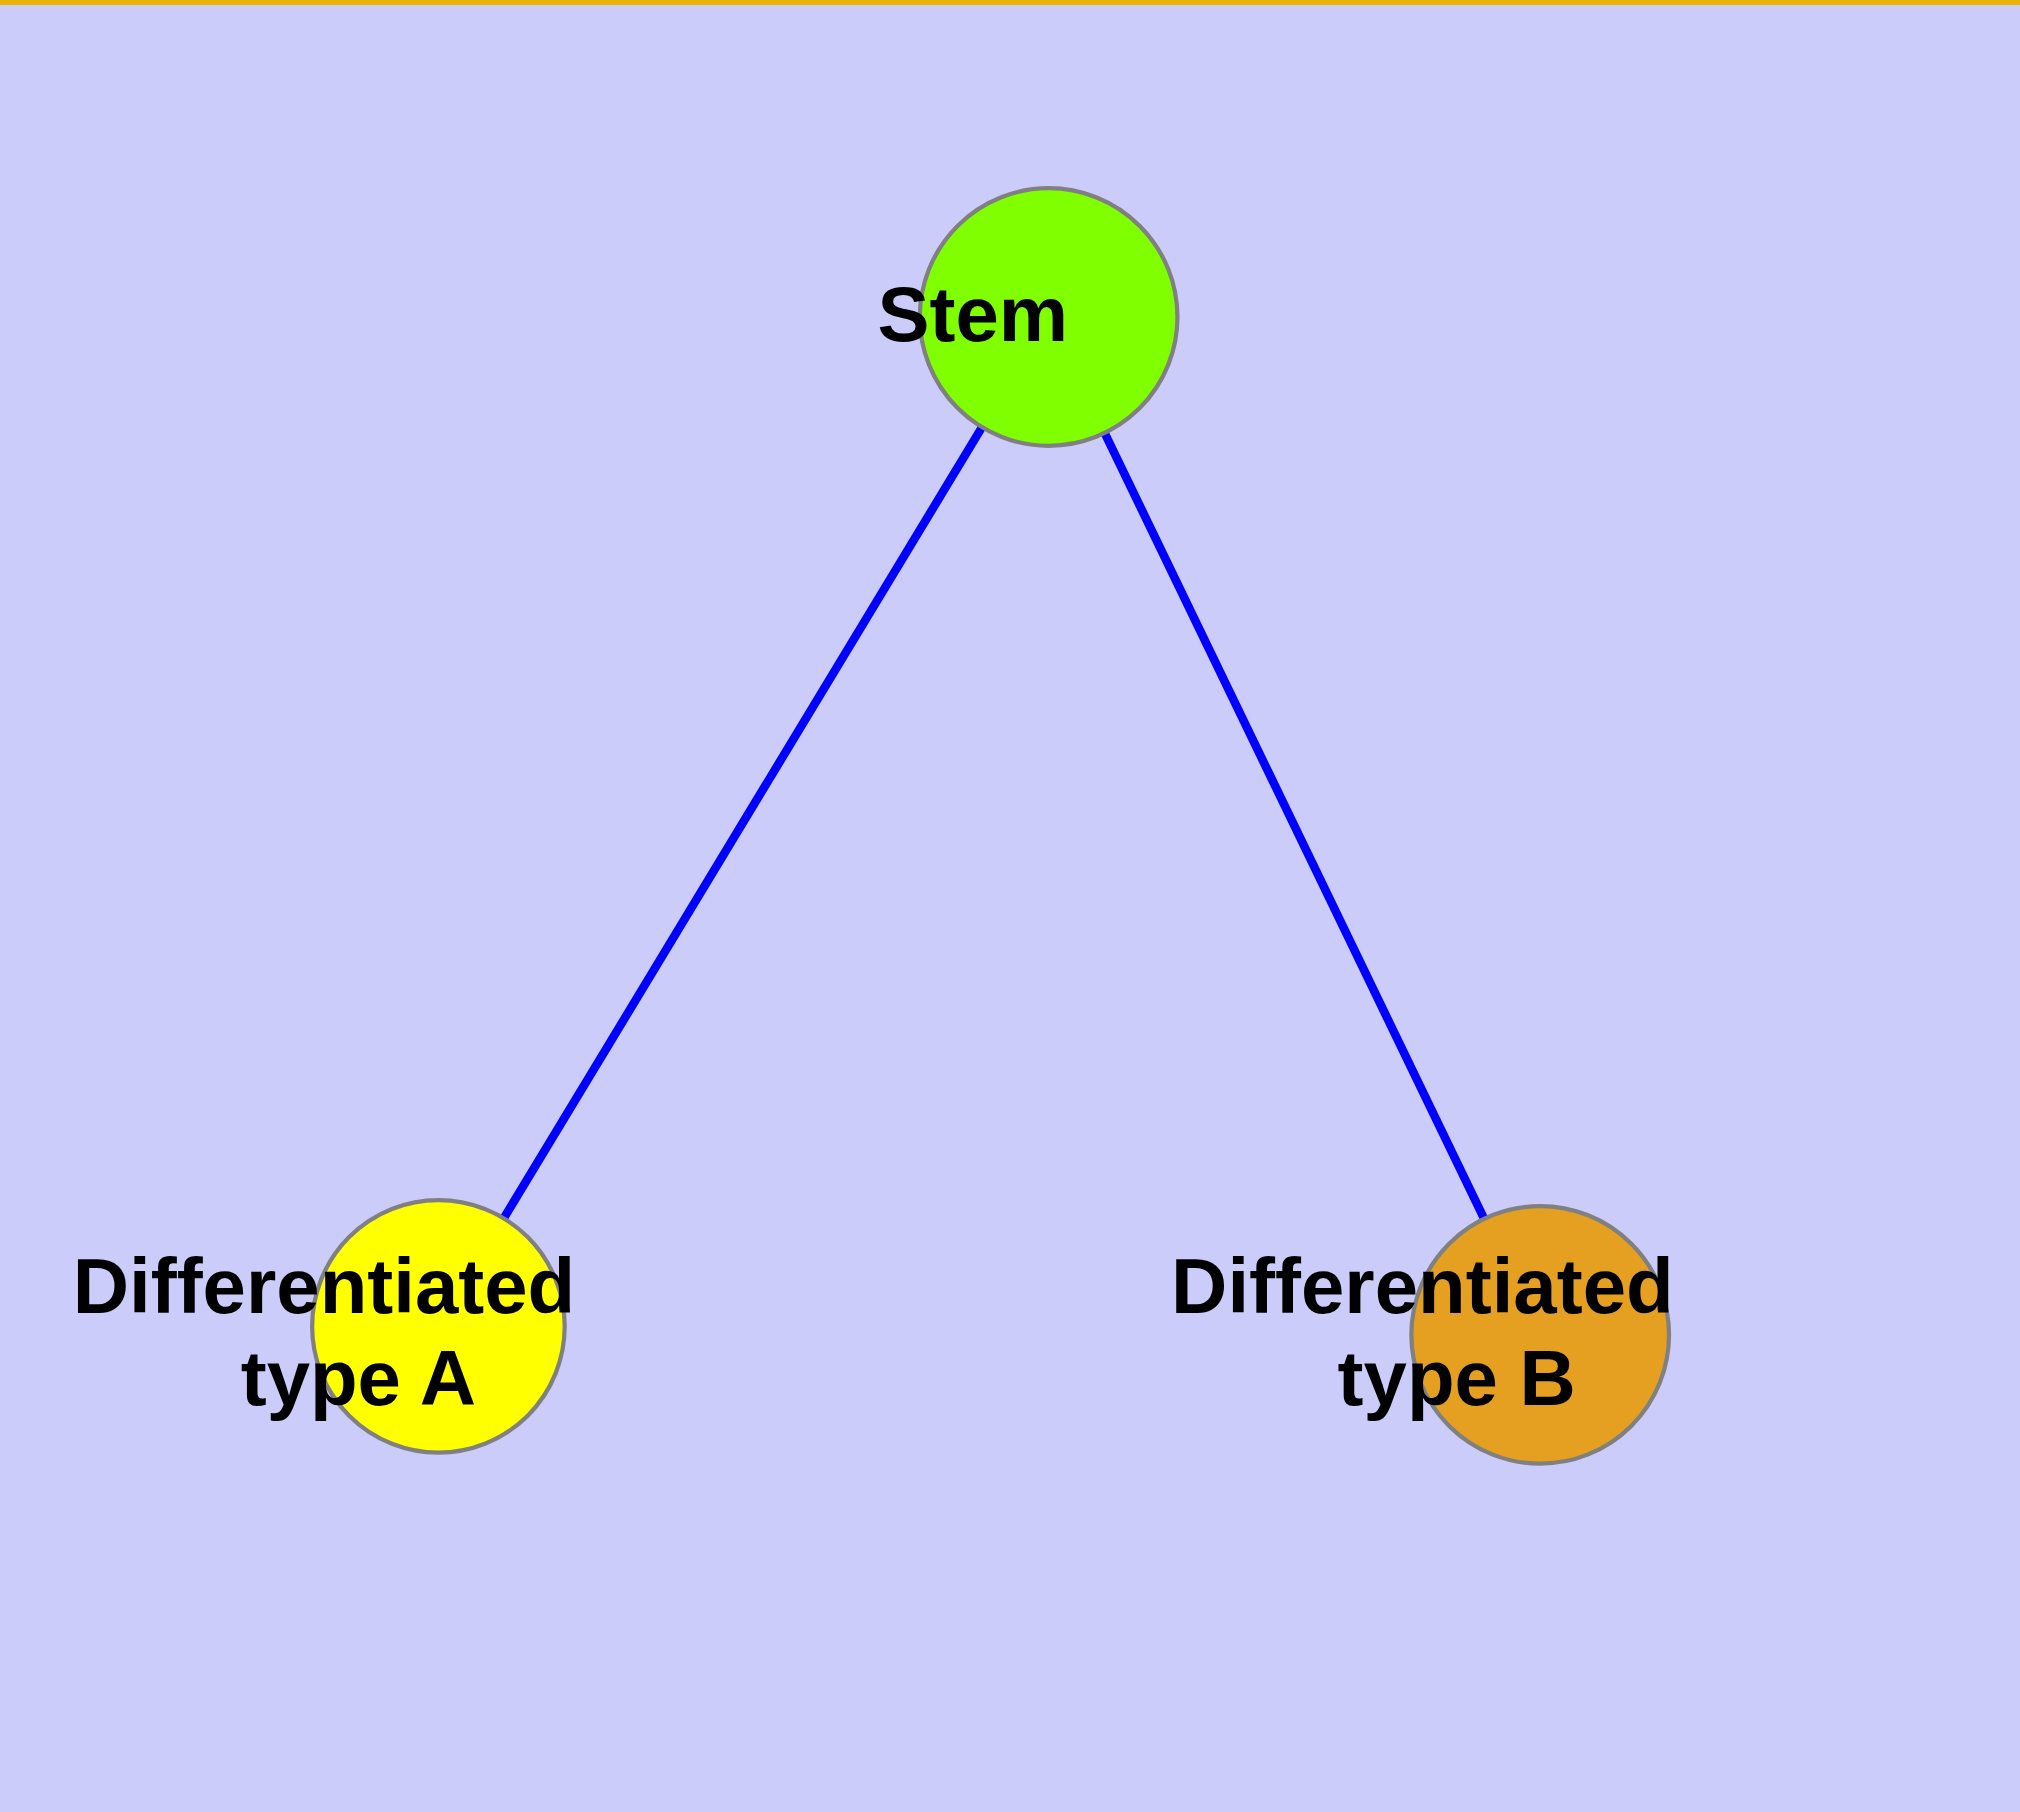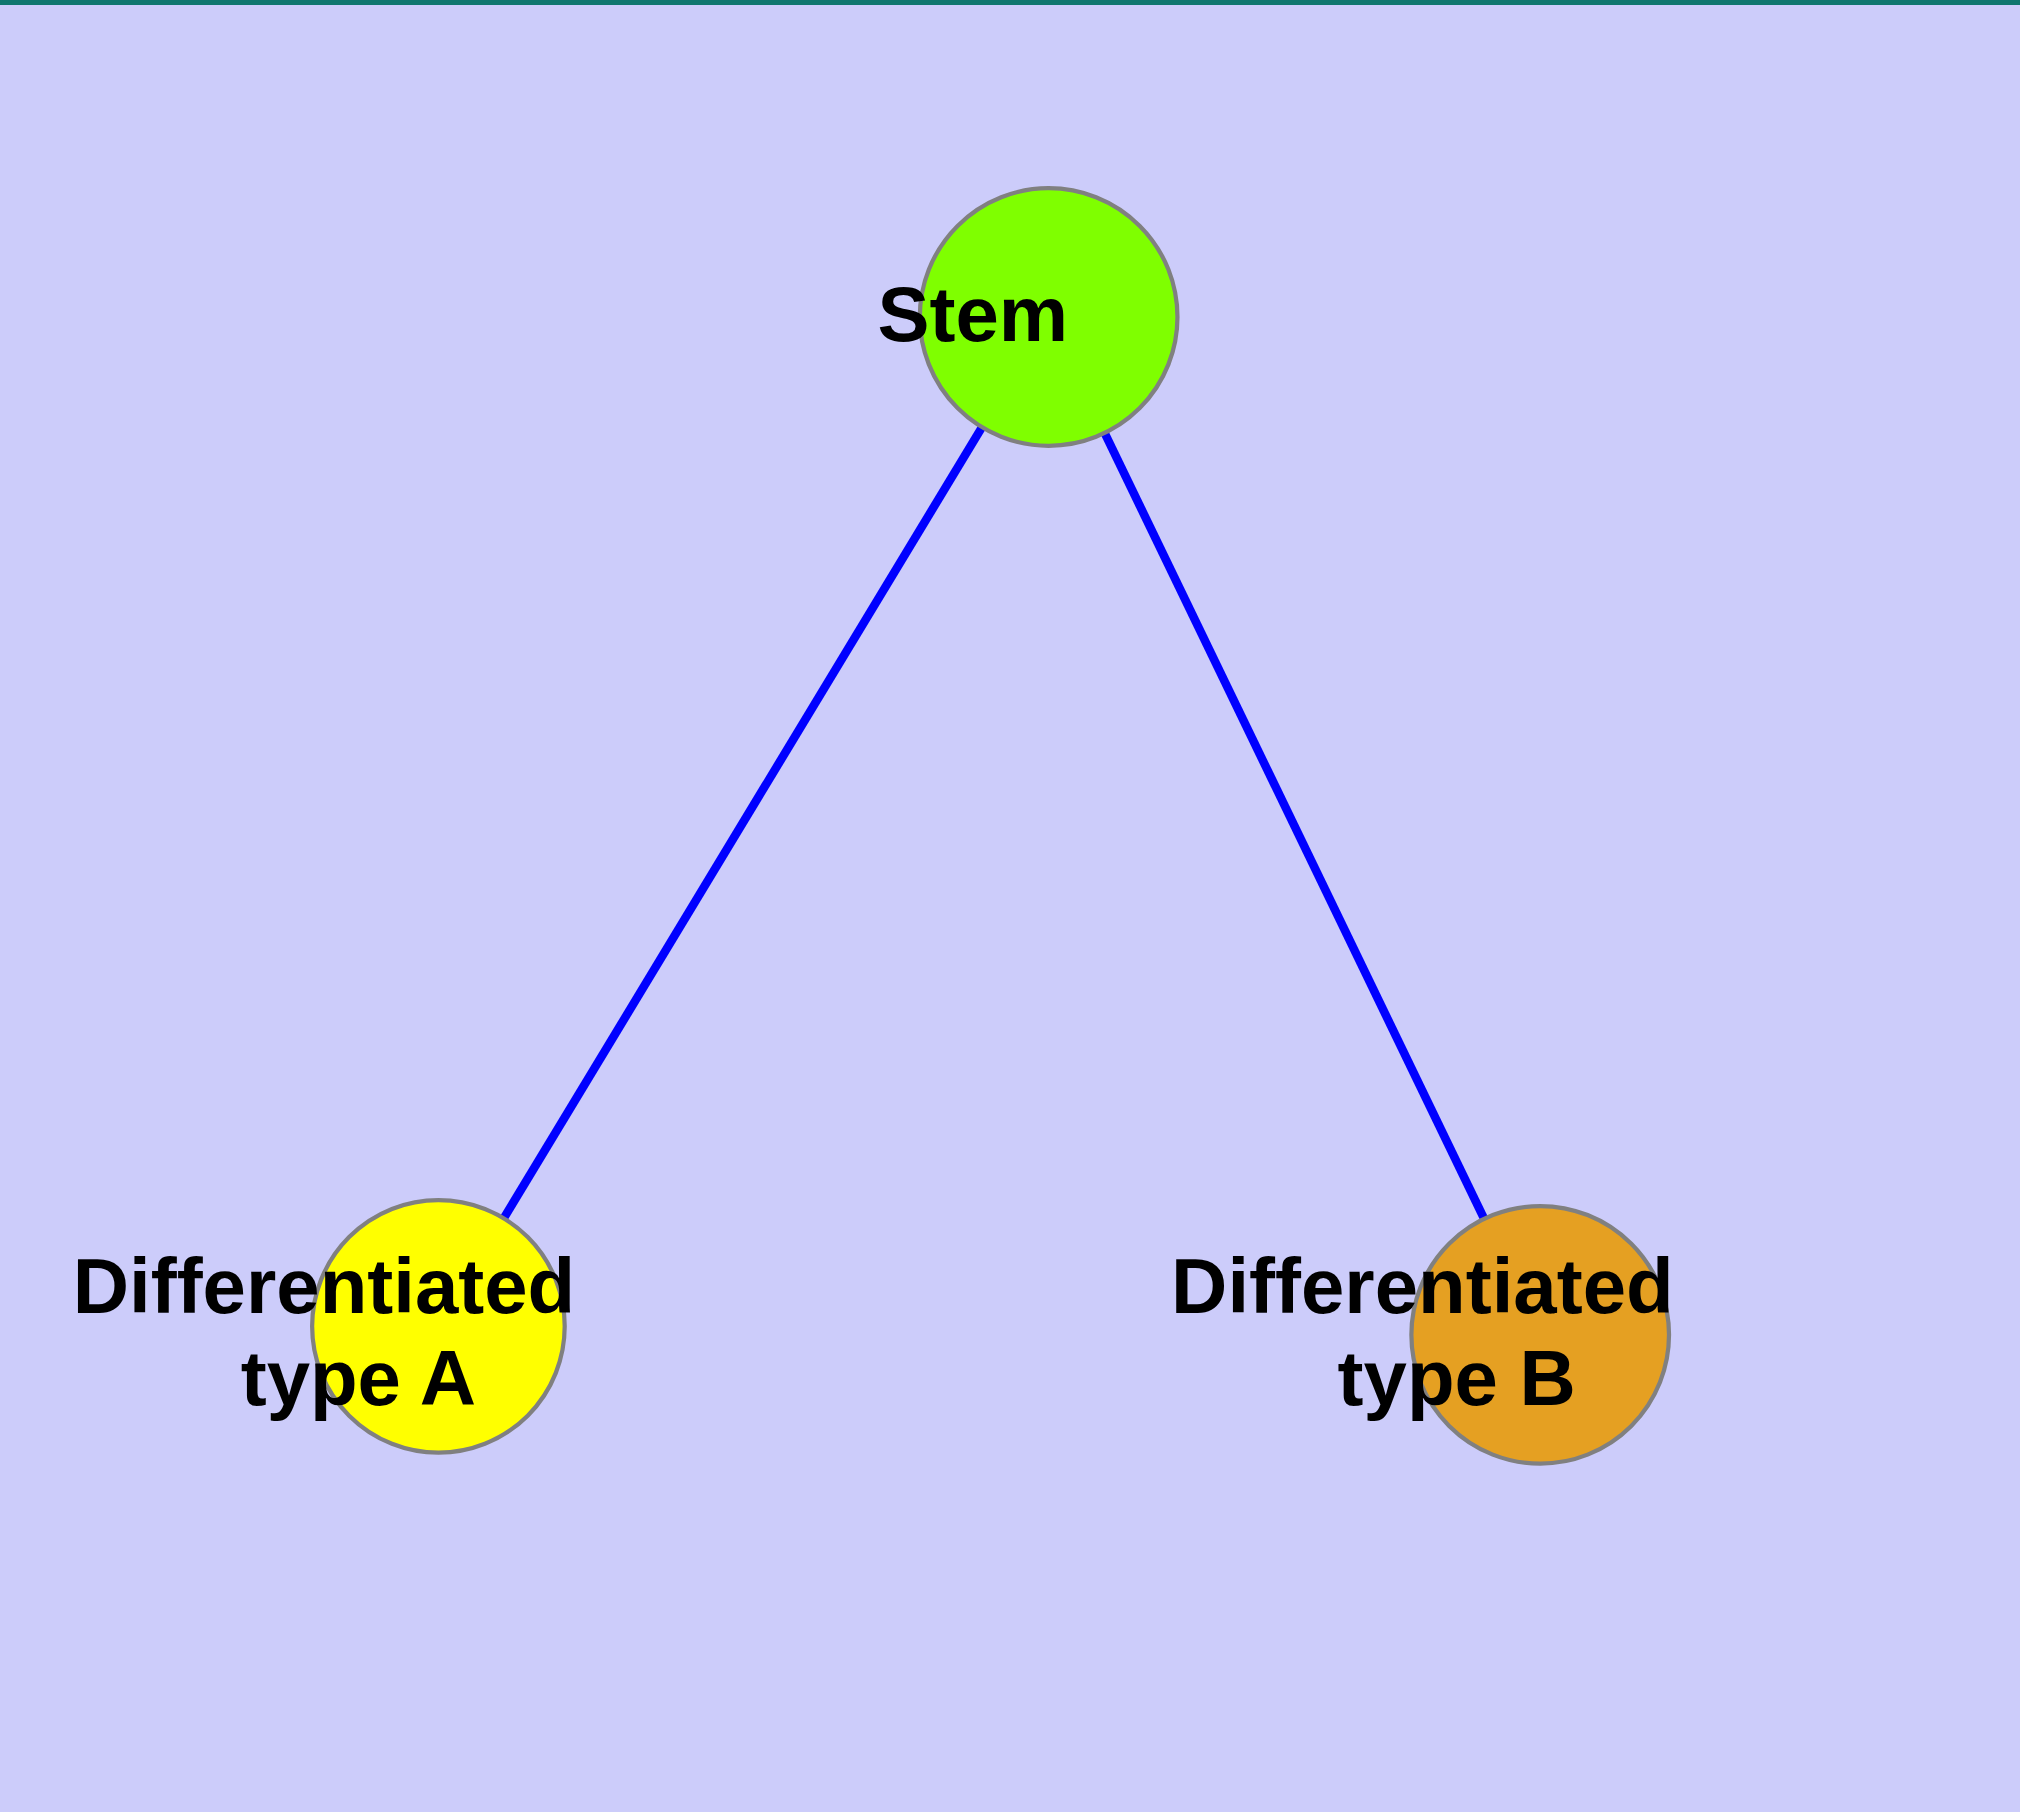--- a/index.html
+++ b/index.html
@@ -4,21 +4,21 @@
 <style>
   html, body {
     margin: 0;
     padding: 0;
     background: #ffffff;
   }
   #canvas {
     position: relative;
     width: 2021px;
     height: 1812px;
-    background: #0f766e;
+    background: #eab308;
     overflow: hidden;
     font-family: "Liberation Sans", "DejaVu Sans", sans-serif;
   }
   #plot-bg {
     position: absolute;
     left: 0;
     top: 5.1px;
     width: 2021px;
     height: 1807px;
     background: #ccccfa;

